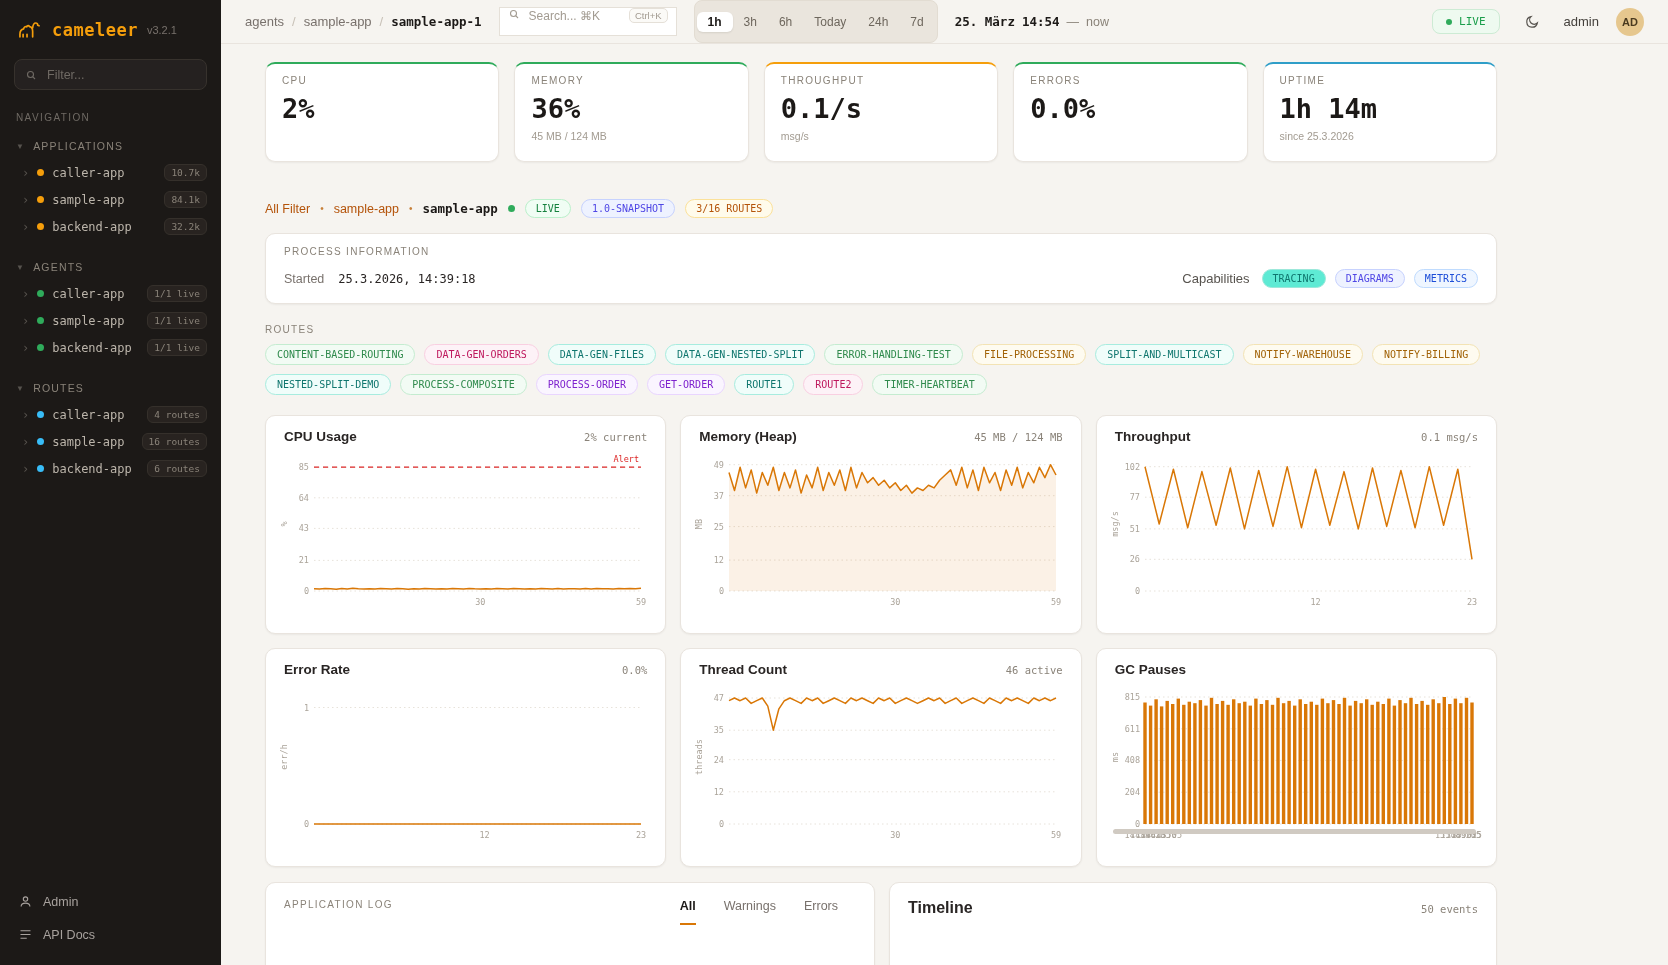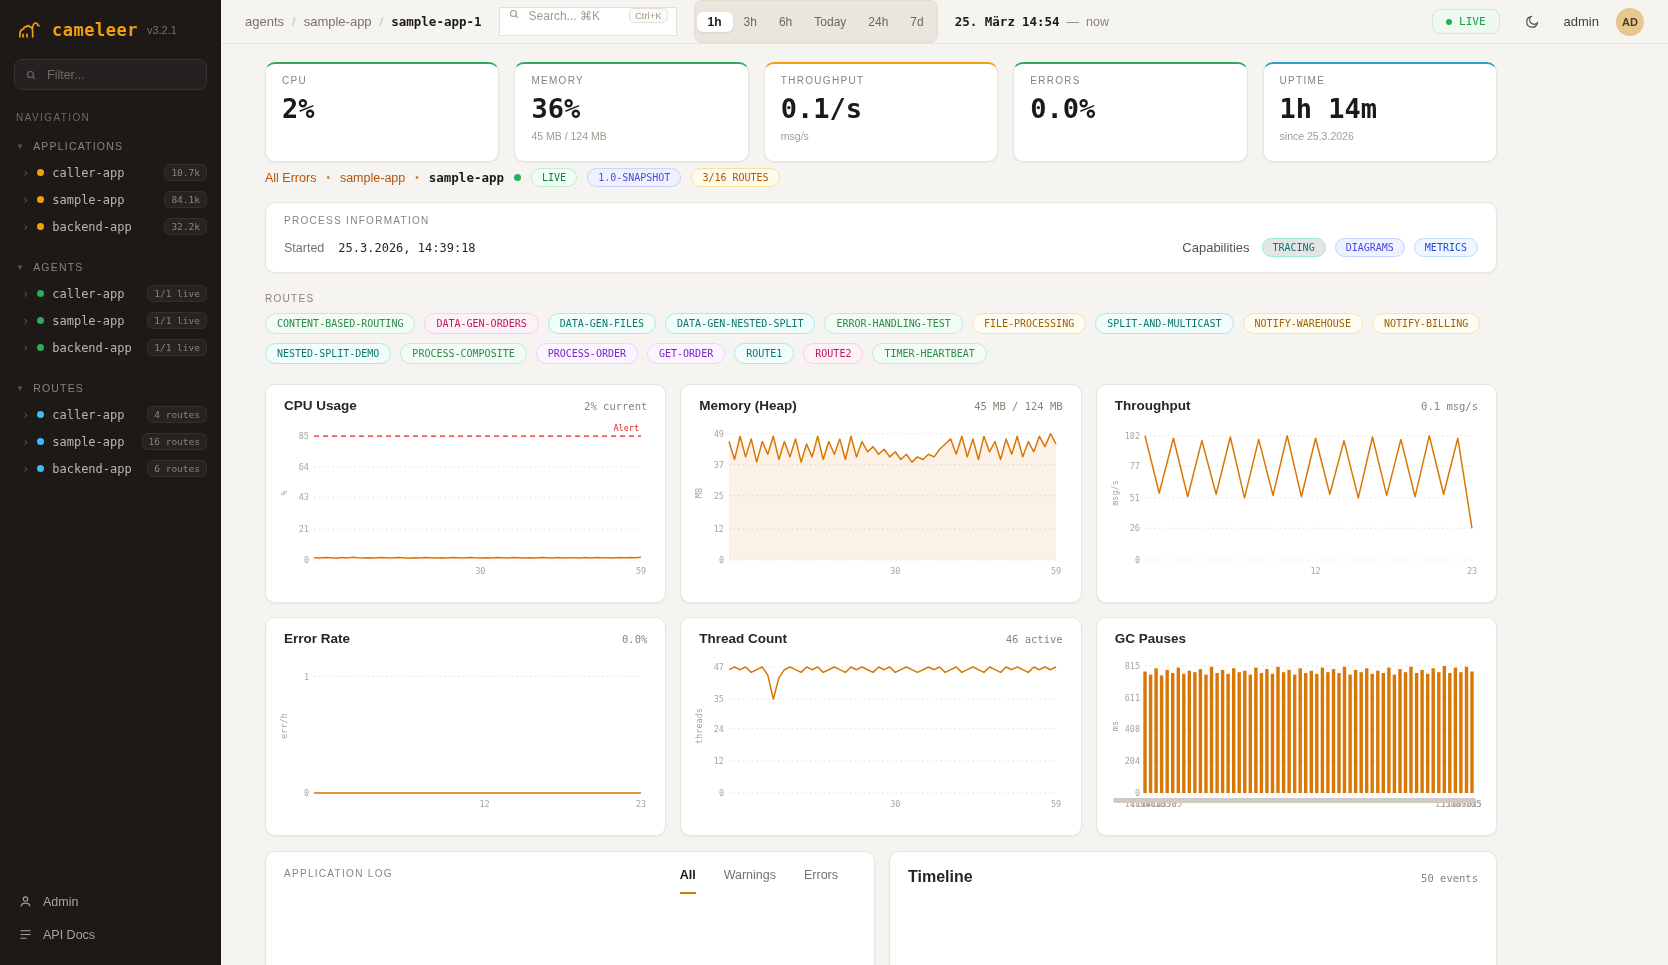--- a/index.html
+++ b/index.html
@@ -65,38 +65,38 @@
   .moon-btn { width:30px; height:30px; border-radius:50%; display:flex; align-items:center; justify-content:center; cursor:pointer; color:#57534e; }
   .user-name { font-size:13px; color:#44403c; }
   .avatar { width:28px; height:28px; border-radius:50%; background:#e6c78e; color:#4a3a1f;
     font-size:11px; font-weight:bold; display:flex; align-items:center; justify-content:center; cursor:pointer; }
 
   
   .content { flex:1; overflow:hidden; padding:18px 0 0 44px; }
   .row-w { width:1232px; }
   .card { background:#fff; border:1px solid #e9e4de; border-radius:10px; box-shadow:0 1px 2px rgba(28,25,23,.05); }
 
-  .stats-row { display:grid; grid-template-columns:repeat(5,1fr); gap:15px; margin-bottom:6px; }
+  .stats-row { display:grid; grid-template-columns:repeat(5,1fr); gap:15px; margin-bottom:37px; }
   .stat-card { padding:11px 16px; height:100px; border-top-width:2px; border-top-style:solid; }
   [data-accent="green"] { border-top-color:#2fab5b; }
   [data-accent="amber"] { border-top-color:#f59e0b; }
   [data-accent="blue"]  { border-top-color:#2f9ec8; }
   .stat-label { font-size:10px; letter-spacing:1.3px; color:#8a8379; margin-bottom:9px; }
   .stat-value { font-family:"DejaVu Sans Mono",monospace; font-size:27px; font-weight:bold; color:#1c1917; line-height:1.05; }
   .stat-sub { font-size:10.5px; color:#a29b91; margin-top:7px; }
 
   .agent-row { display:flex; align-items:center; gap:10px; margin-bottom:15px; font-size:12.5px; }
   .agent-link { color:#b45309; cursor:pointer; }
   .agent-sep { color:#c7803a; font-size:10px; }
   .agent-current { font-family:"DejaVu Sans Mono",monospace; font-weight:bold; font-size:12.5px; color:#1c1917; }
   .badge { font-family:"DejaVu Sans Mono",monospace; font-size:10px; padding:3px 10px; border-radius:999px; border:1px solid; cursor:pointer; }
   [data-badge="green"]  { color:#15803d; background:#f0fdf4; border-color:#bbf0cb; }
   [data-badge="indigo"] { color:#4f46e5; background:#eef2ff; border-color:#c7d2fe; }
   [data-badge="amber"]  { color:#b45309; background:#fffbeb; border-color:#fbe19a; }
-  [data-badge="teal"]   { color:#0f766e; background:#e5e5e5; border-color:#9ce8da;text-align:right; }
+  [data-badge="teal"]   { color:#0f766e; background:#5eead4; border-color:#9ce8da;text-align:right; }
   [data-badge="blue"]   { color:#1d4ed8; background:#eff6ff; border-color:#bfdbfe; }
 
   .process-card { padding:12px 18px 15px; margin-bottom:20px; }
   .section-label { font-size:10px; letter-spacing:1.3px; color:#8a8379; }
   .process-title { margin-bottom:12px; }
   .process-row { display:flex; align-items:center; font-size:12.5px; }
   .started-label { color:#78716c; margin-right:14px; }
   .started-value { font-family:"DejaVu Sans Mono",monospace; font-size:12px; color:#292524; }
   .caps { margin-left:auto; display:flex; align-items:center; gap:9px; }
   .caps-label { color:#57534e; font-size:13px; margin-right:3px; }
@@ -327,21 +327,21 @@
           <div class="stat-sub"></div>
         </div>
         <div class="card stat-card" data-accent="blue">
           <div class="stat-label">UPTIME</div>
           <div class="stat-value">1h 14m</div>
           <div class="stat-sub">since 25.3.2026</div>
         </div>
       </div>
 
       <div class="agent-row row-w">
-        <span class="agent-link">All Errors</span>
+        <span class="agent-link">All Filter</span>
         <span class="agent-sep">•</span>
         <span class="agent-link">sample-app</span>
         <span class="agent-sep">•</span>
         <span class="agent-current">sample-app</span>
         <span class="dot" data-dot="green"></span>
         <span class="badge" data-badge="green">LIVE</span>
         <span class="badge" data-badge="indigo">1.0-SNAPSHOT</span>
         <span class="badge" data-badge="amber">3/16 ROUTES</span>
       </div>
 

